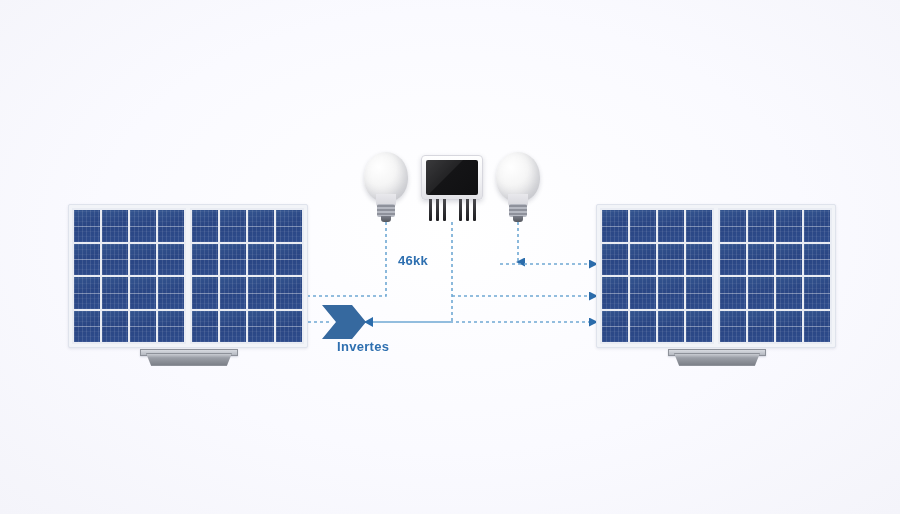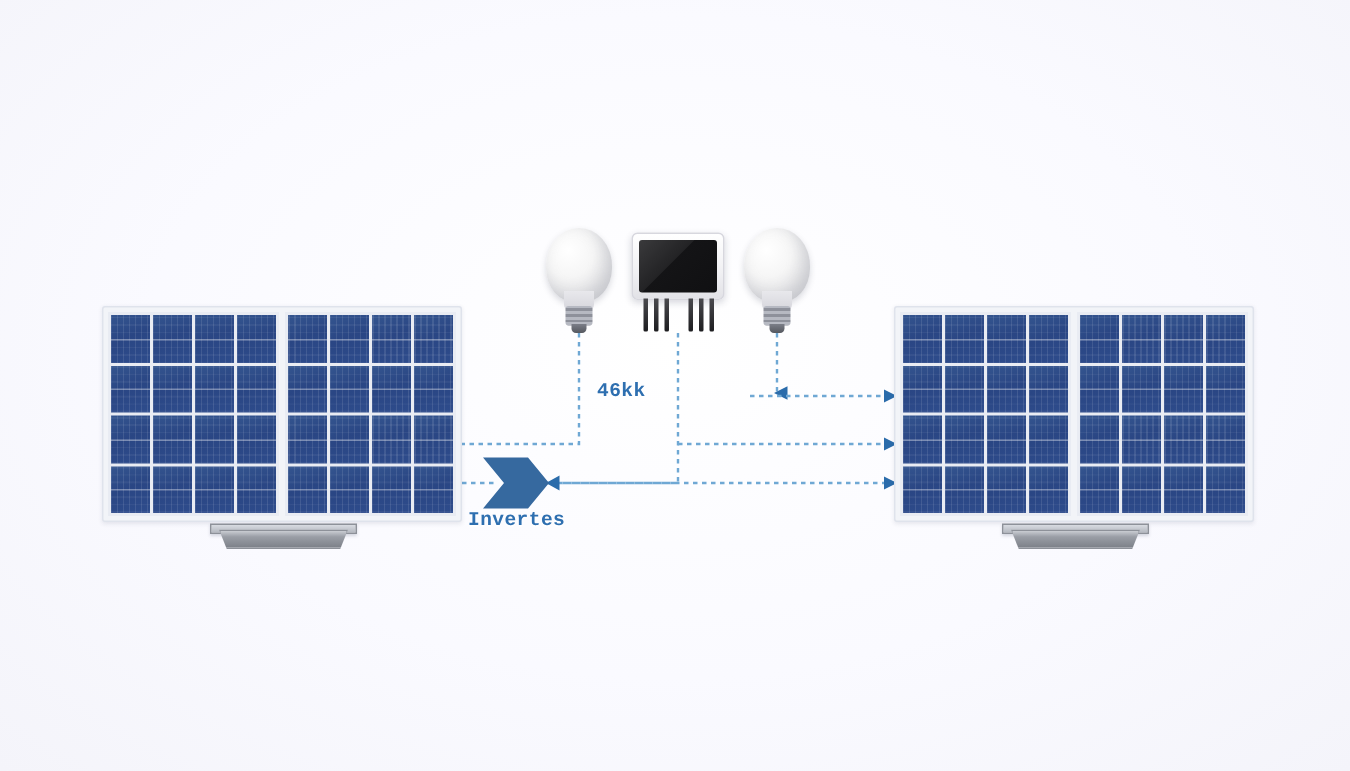--- a/index.html
+++ b/index.html
@@ -7,36 +7,35 @@
   body{
     width:900px;height:514px;
     background:#fbfbfe;
     font-family:"Liberation Sans", sans-serif;
     overflow:hidden;
   }
   #stage{
     position:relative;
     width:900px;height:514px;
     background:radial-gradient(ellipse at 50% 45%, #ffffff 0%, #fafaff 55%, #f4f4fa 100%);
-    font-family:Liberation Mono, monospace;
   }
   .layer{position:absolute;top:0;left:0;width:900px;height:514px;}
   svg.layer{overflow:visible;}
 
   
   .lbl{
     position:absolute;
     color:#2e6fb0;
     font-weight:bold;
     letter-spacing:.3px;
     white-space:nowrap;
     text-shadow:0 1px 0 rgba(255,255,255,.9);
   }
   #lbl-energy{left:398px;top:253px;font-size:13px;}
-  #lbl-inverter{left:312px;top:339px;font-size:13px;}
+  #lbl-inverter{left:337px;top:339px;font-size:13px;}
 
   
   .panel{
     position:absolute;
     background:#f2f4f8;
     border:1px solid #dfe3ec;
     border-radius:2px;
     box-shadow:0 1px 3px rgba(40,50,80,.10);
     display:flex;
     padding:3px;

